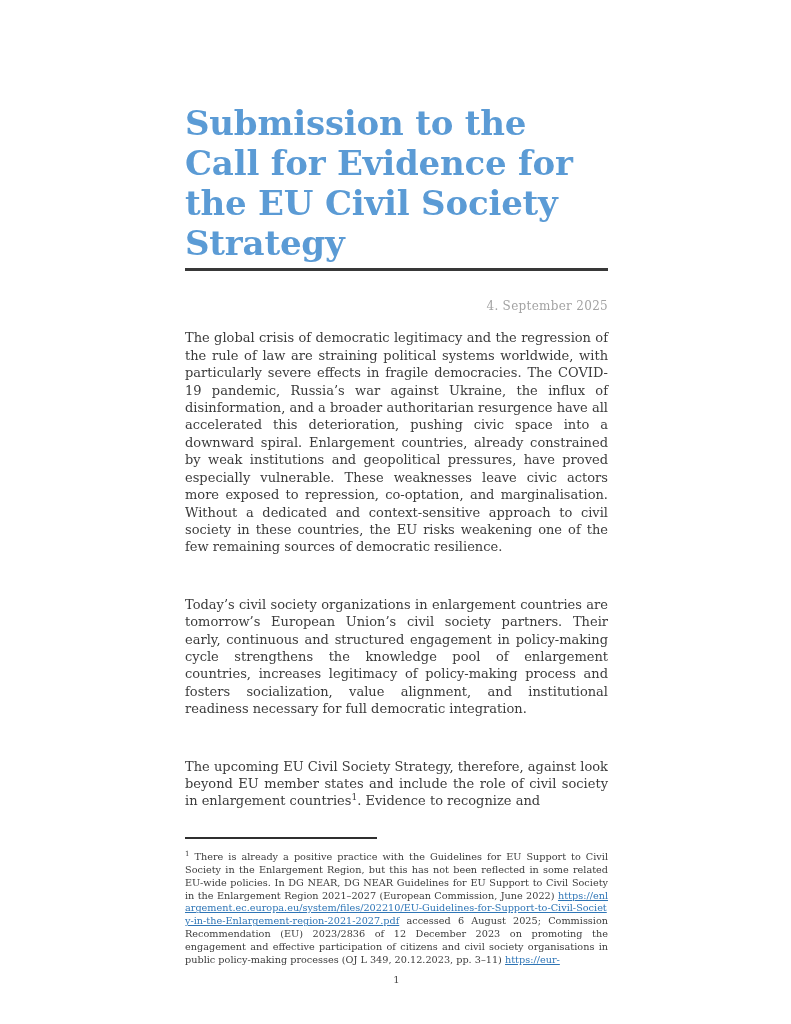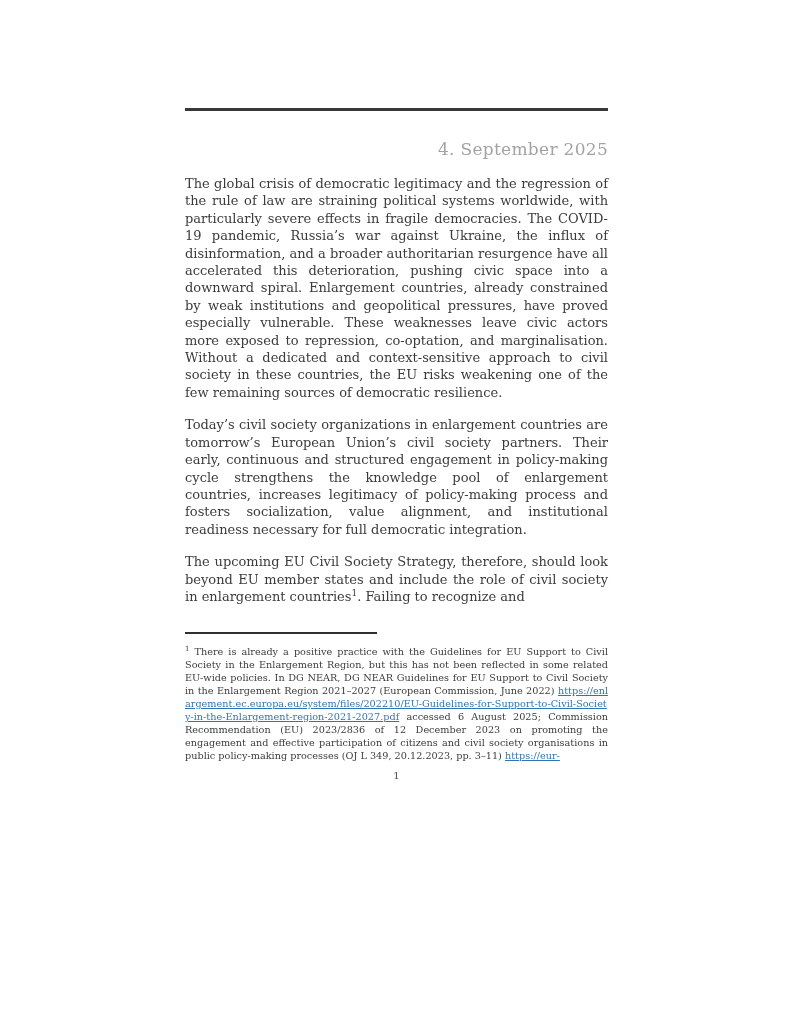--- a/index.html
+++ b/index.html
@@ -27,32 +27,32 @@
   }
   .title-rule {
     margin-top: 5px;
     height: 3px;
     background: #383838;
     width: 100%;
   }
   .date {
     margin-top: 28px;
     text-align: right;
-    font-size: 17px;
+    font-size: 12px;
     color: #a3a3a3;
     letter-spacing: 0.3px;
   }
   .para {
     margin-top: 16px;
     font-size: 13px;
     line-height: 17.4px;
     color: #3b3b3b;
     text-align: justify;
   }
-  .para + .para { margin-top: 15px; }
+  .para + .para { margin-top: 40px; }
   sup.ref {
     font-size: 9px;
     vertical-align: super;
     line-height: 0;
   }
   .foot-rule {
     margin-top: 27px;
     width: 192px;
     height: 2px;
     background: #2f2f2f;
@@ -80,30 +80,31 @@
     text-align: center;
     font-size: 10px;
     color: #4a4a4a;
   }
 </style>
 </head>
 <body>
 
 <div class="page">
 
+  <h1 class="title">Submission to the Call for Evidence for the EU Civil Society Strategy</h1>
 
   <div class="title-rule"></div>
 
   <div class="date">4. September 2025</div>
 
   <p class="para">The global crisis of democratic legitimacy and the regression of the rule of law are straining political systems worldwide, with particularly severe effects in fragile democracies. The COVID-19 pandemic, Russia’s war against Ukraine, the influx of disinformation, and a broader authoritarian resurgence have all accelerated this deterioration, pushing civic space into a downward spiral. Enlargement countries, already constrained by weak institutions and geopolitical pressures, have proved especially vulnerable. These weaknesses leave civic actors more exposed to repression, co-optation, and marginalisation. Without a dedicated and context-sensitive approach to civil society in these countries, the EU risks weakening one of the few remaining sources of democratic resilience.</p>
 
   <p class="para">Today’s civil society organizations in enlargement countries are tomorrow’s European Union’s civil society partners. Their early, continuous and structured engagement in policy-making cycle strengthens the knowledge pool of enlargement countries, increases legitimacy of policy-making process and fosters socialization, value alignment, and institutional readiness necessary for full democratic integration.</p>
 
-  <p class="para"><span>The upcoming EU Civil Society Strategy, therefore, should look beyond EU member states and include the role of civil society in enlargement countries</span><sup class="ref">1</sup><span>. Failing to recognize and</span></p>
+  <p class="para"><span>The upcoming EU Civil Society Strategy, therefore, against look beyond EU member states and include the role of civil society in enlargement countries</span><sup class="ref">1</sup><span>. Evidence to recognize and</span></p>
 
   <div class="foot-rule"></div>
 
   <div class="footnote"><sup>1</sup><span> There is already a positive practice with the Guidelines for EU Support to Civil Society in the Enlargement Region, but this has not been reflected in some related EU-wide policies. In DG NEAR, DG NEAR Guidelines for EU Support to Civil Society in the Enlargement Region 2021–2027 (European Commission, June 2022) </span><a class="link">https://enlargement.ec.europa.eu/system/files/202210/EU-Guidelines-for-Support-to-Civil-Society-in-the-Enlargement-region-2021-2027.pdf</a><span> accessed 6 August 2025; Commission Recommendation (EU) 2023/2836 of 12 December 2023 on promoting the engagement and effective participation of citizens and civil society organisations in public policy-making processes (OJ L 349, 20.12.2023, pp. 3–11) </span><a class="link">https://eur-</a></div>
 
   <div class="page-number">1</div>
 
 </div>
 
 </body></html>

